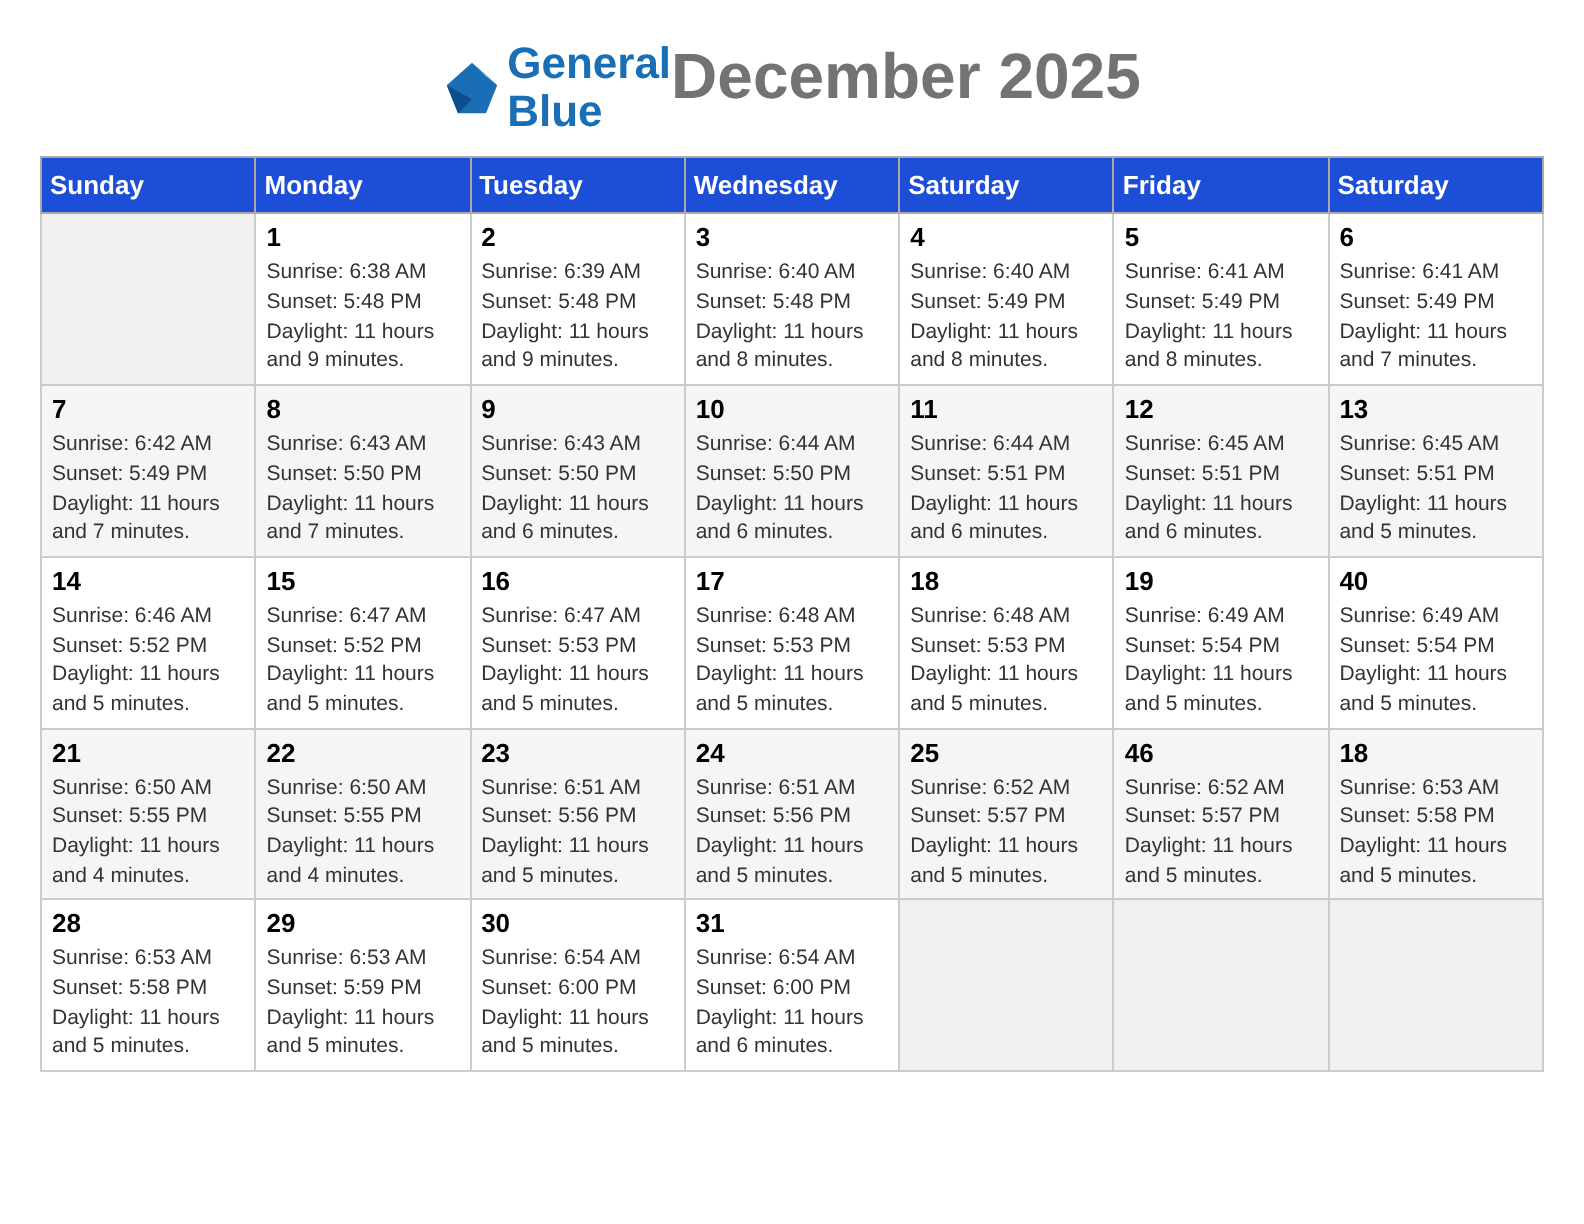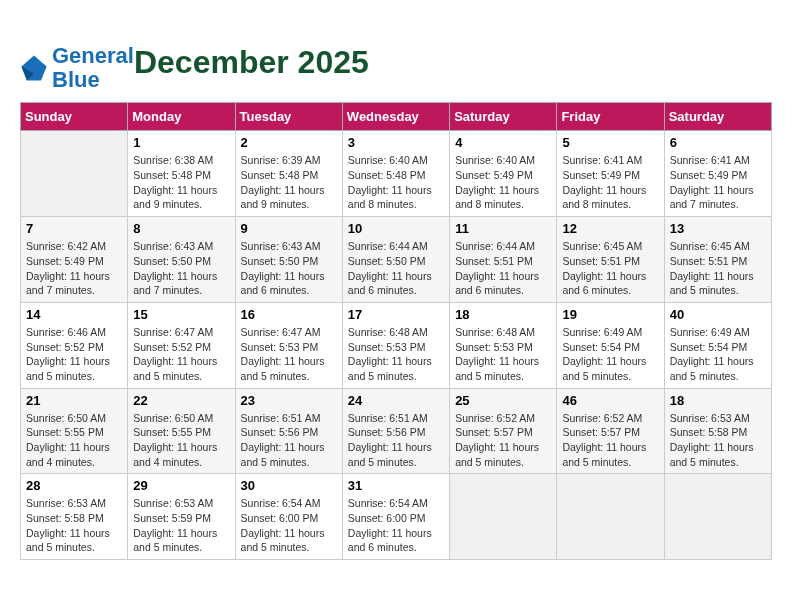--- a/index.html
+++ b/index.html
@@ -5,24 +5,23 @@
     * { box-sizing: border-box; margin: 0; padding: 0; }
     body {
       font-family: Arial, sans-serif;
       background: #fff;
       width: 792px;
       min-height: 612px;
       padding: 20px;
     }
     .header-area {
       display: flex;
-      justify-content: flex-start;
+      justify-content: center;
       align-items: flex-start;
       margin-bottom: 10px;
-      margin-top: 24px;
     }
     .logo {
       display: flex;
       align-items: center;
     }
     .logo-text {
       font-size: 22px;
       font-weight: bold;
       color: #333;
       line-height: 1.1;
@@ -32,34 +31,34 @@
       width: 28px;
       height: 28px;
       margin-right: 4px;
     }
     .title-area {
       text-align: right;
     }
     .month-title {
       font-size: 32px;
       font-weight: bold;
-      color: #14532d;
+      color: #737373;
     }
     .location-title {
       font-size: 16px;
       color: #555;
       margin-top: 2px;
     }
     table {
       width: 100%;
       border-collapse: collapse;
       font-size: 11px;
     }
     thead tr th {
-      background-color: #be185d;
+      background-color: #1d4ed8;
       color: #fff;
       padding: 6px 4px;
       text-align: left;
       font-size: 13px;
       font-weight: bold;
       border: 1px solid #aaa;
     }
     tbody tr td {
       border: 1px solid #ccc;
       vertical-align: top;

